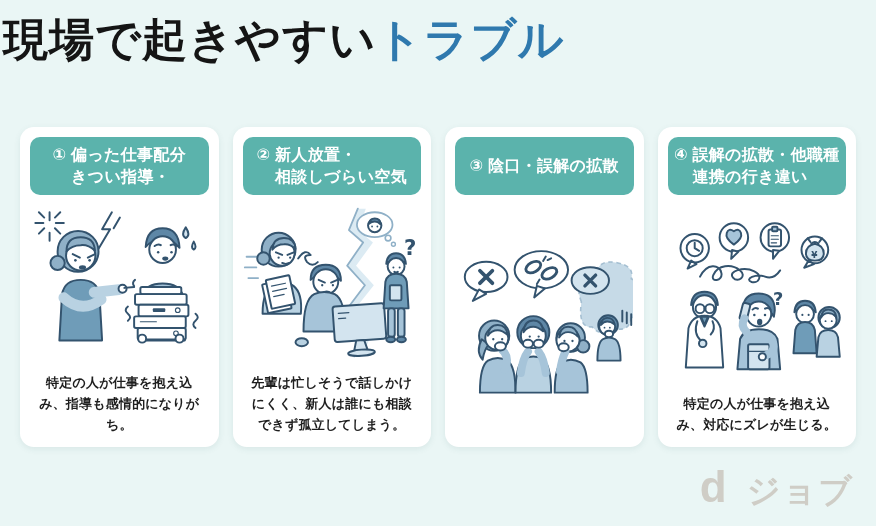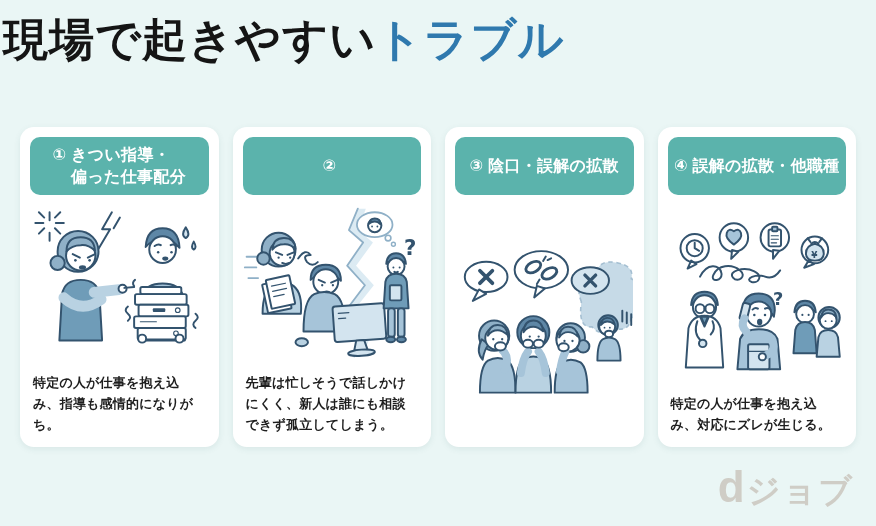--- a/index.html
+++ b/index.html
@@ -32,29 +32,29 @@
   }
   .badge-inner{display:flex;align-items:flex-start;}
   .badge-num{font-size:16px;font-weight:700;line-height:1.4;margin-right:5px;}
   .badge-lines{display:flex;flex-direction:column;text-align:left;
     font-size:16px;font-weight:700;line-height:1.4;letter-spacing:.3px;}
   .illus{flex:1;display:flex;align-items:center;justify-content:center;overflow:hidden;}
   .illus svg{width:178px;height:184px;}
   .desc{
     margin:auto 0 12px;padding:0 13px;
     font-size:13px;font-weight:600;color:#1e1e1e;
-    line-height:1.62;letter-spacing:.2px;text-align:left;
+    line-height:1.62;letter-spacing:.2px;text-align:center;
   }
   
   .logo{
     position:absolute;right:22px;bottom:12px;
     display:flex;align-items:baseline;color:#cfcdc6;
   }
   .logo .d{font-size:44px;font-weight:800;letter-spacing:0;}
-  .logo .jp{font-size:33px;font-weight:600;margin-left:2px;letter-spacing:2px;}
+  .logo .jp{font-size:33px;font-weight:600;margin-left:20px;letter-spacing:2px;}
   
   svg .o{fill:none;stroke:#33536e;stroke-width:2.2;stroke-linecap:round;stroke-linejoin:round}
   svg .ot{fill:none;stroke:#33536e;stroke-width:1.3;stroke-linecap:round}
   svg .fw{fill:#fff;stroke:#33536e;stroke-width:2.2;stroke-linejoin:round}
   svg .h1{fill:#8fb0c7;stroke:#33536e;stroke-width:2.2;stroke-linejoin:round}
   svg .h2{fill:#5e87a6;stroke:#33536e;stroke-width:2.2;stroke-linejoin:round}
   svg .c1{fill:#b9d2e2;stroke:#33536e;stroke-width:2.2;stroke-linejoin:round}
   svg .c2{fill:#a6c4d9;stroke:#33536e;stroke-width:2.2;stroke-linejoin:round}
   svg .c3{fill:#6f9cb8;stroke:#33536e;stroke-width:2.2;stroke-linejoin:round}
   svg .c4{fill:#d3e4ef;stroke:#33536e;stroke-width:2.2;stroke-linejoin:round}
@@ -71,22 +71,22 @@
   <span>現場で起きやすい</span><span class="accent">トラブル</span>
 </div>
 
 <div class="cards">
 
   <div class="card">
     <div class="badge">
       <div class="badge-inner">
         <span class="badge-num">①</span>
         <span class="badge-lines">
+          <span>偏った仕事配分</span>
           <span>きつい指導・</span>
-          <span>偏った仕事配分</span>
         </span>
       </div>
     </div>
     <div class="illus">
       <svg viewBox="0 0 200 175" role="img">
 
         <g>
           <path class="o" d="M22 8 v9 M22 31 v9 M6 20 h9 M29 20 h9 M10 8 l6 6 M34 8 l-6 6 M10 32 l6 -6 M34 32 l-6 -6"></path>
         </g>
 
@@ -144,20 +144,24 @@
         </g>
       </svg>
     </div>
     <p class="desc">特定の人が仕事を抱え込み、指導も感情的になりがち。</p>
   </div>
 
   <div class="card">
     <div class="badge">
       <div class="badge-inner">
         <span class="badge-num">②</span>
+        <span class="badge-lines">
+          <span>新人放置・</span>
+          <span>相談しづらい空気</span>
+        </span>
       </div>
     </div>
     <div class="illus">
       <svg viewBox="0 0 200 175" role="img">
 
         <g>
           <polygon points="129,4 119,28 135,42 117,68 137,90 119,114 139,136 125,170 134,170 148,136 128,114 147,90 127,68 146,42 129,28 138,4" fill="#dcebf3" stroke="none"></polygon>
           <polyline class="soft" points="129,4 119,28 135,42 117,68 137,90 119,114 139,136 125,170"></polyline>
         </g>
 
@@ -314,20 +318,21 @@
       </svg>
     </div>
   </div>
 
   <div class="card">
     <div class="badge">
       <div class="badge-inner">
         <span class="badge-num">④</span>
         <span class="badge-lines">
           <span>誤解の拡散・他職種</span>
+          <span>連携の行き違い</span>
         </span>
       </div>
     </div>
     <div class="illus">
       <svg viewBox="0 0 200 175" role="img">
 
         <g>
           <circle class="fw" cx="30" cy="36" r="16"></circle>
           <path class="fw" d="M26 50 l-4 9 l10 -5 z" stroke-width="1.8"></path>
           <circle class="o" cx="30" cy="36" r="9"></circle>

